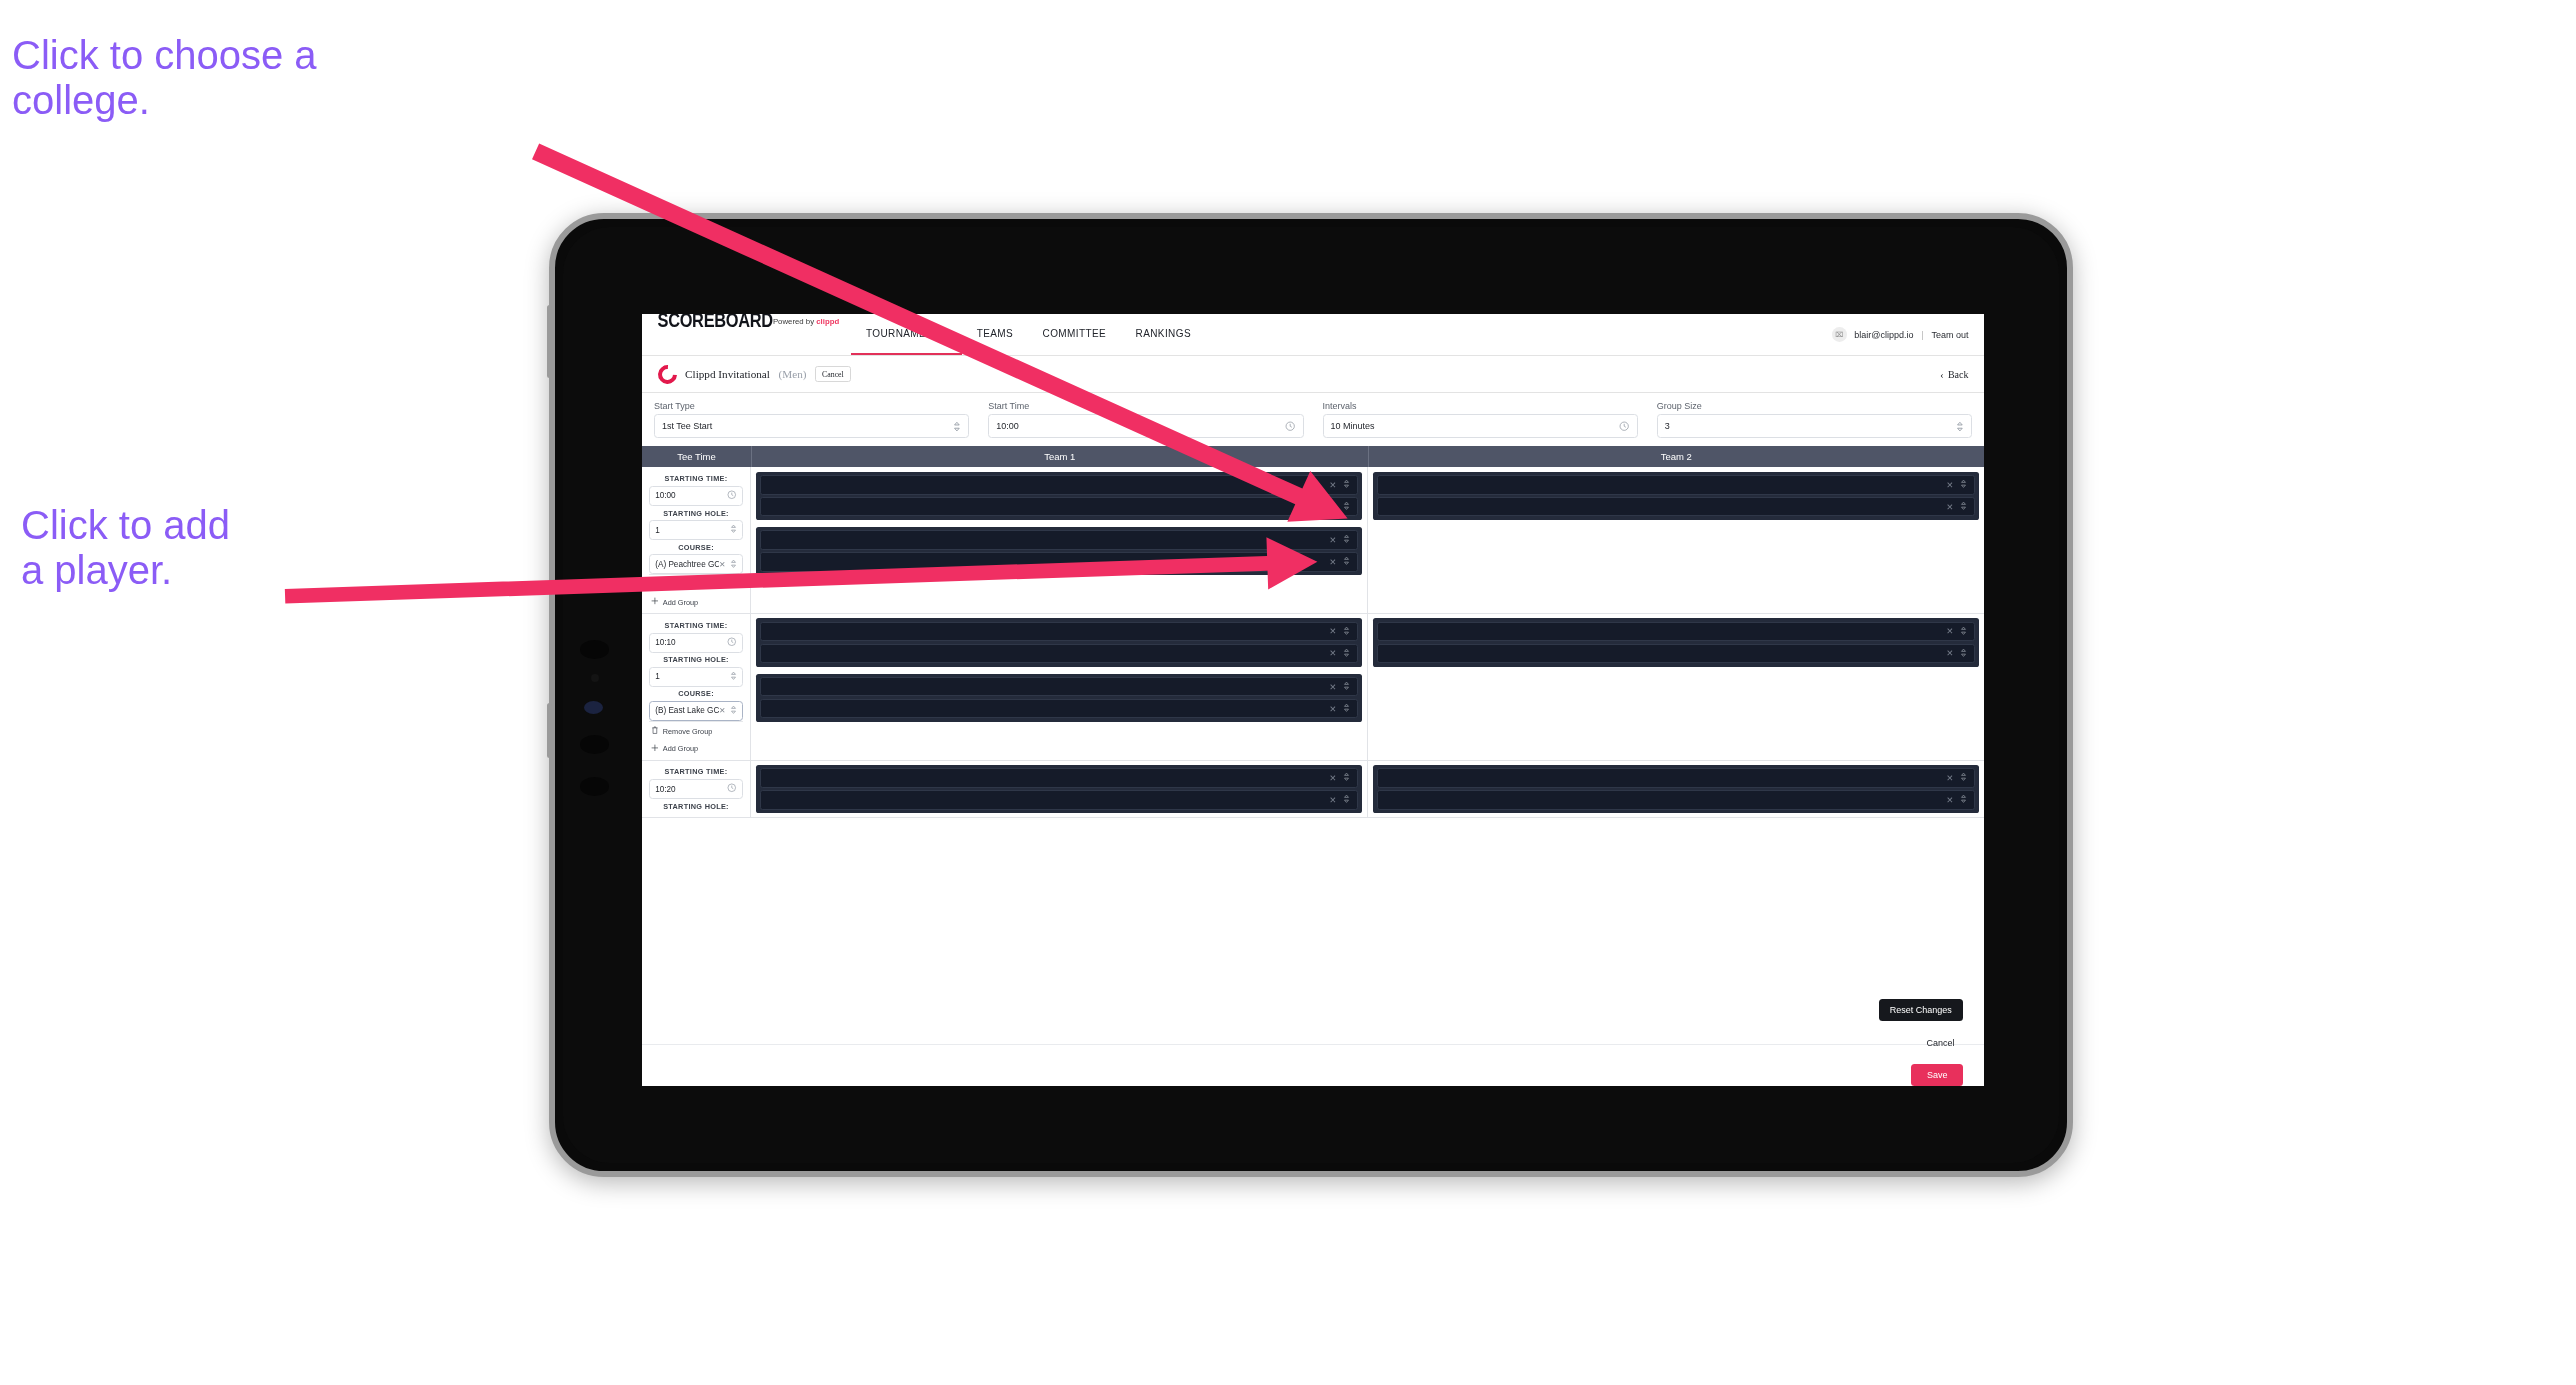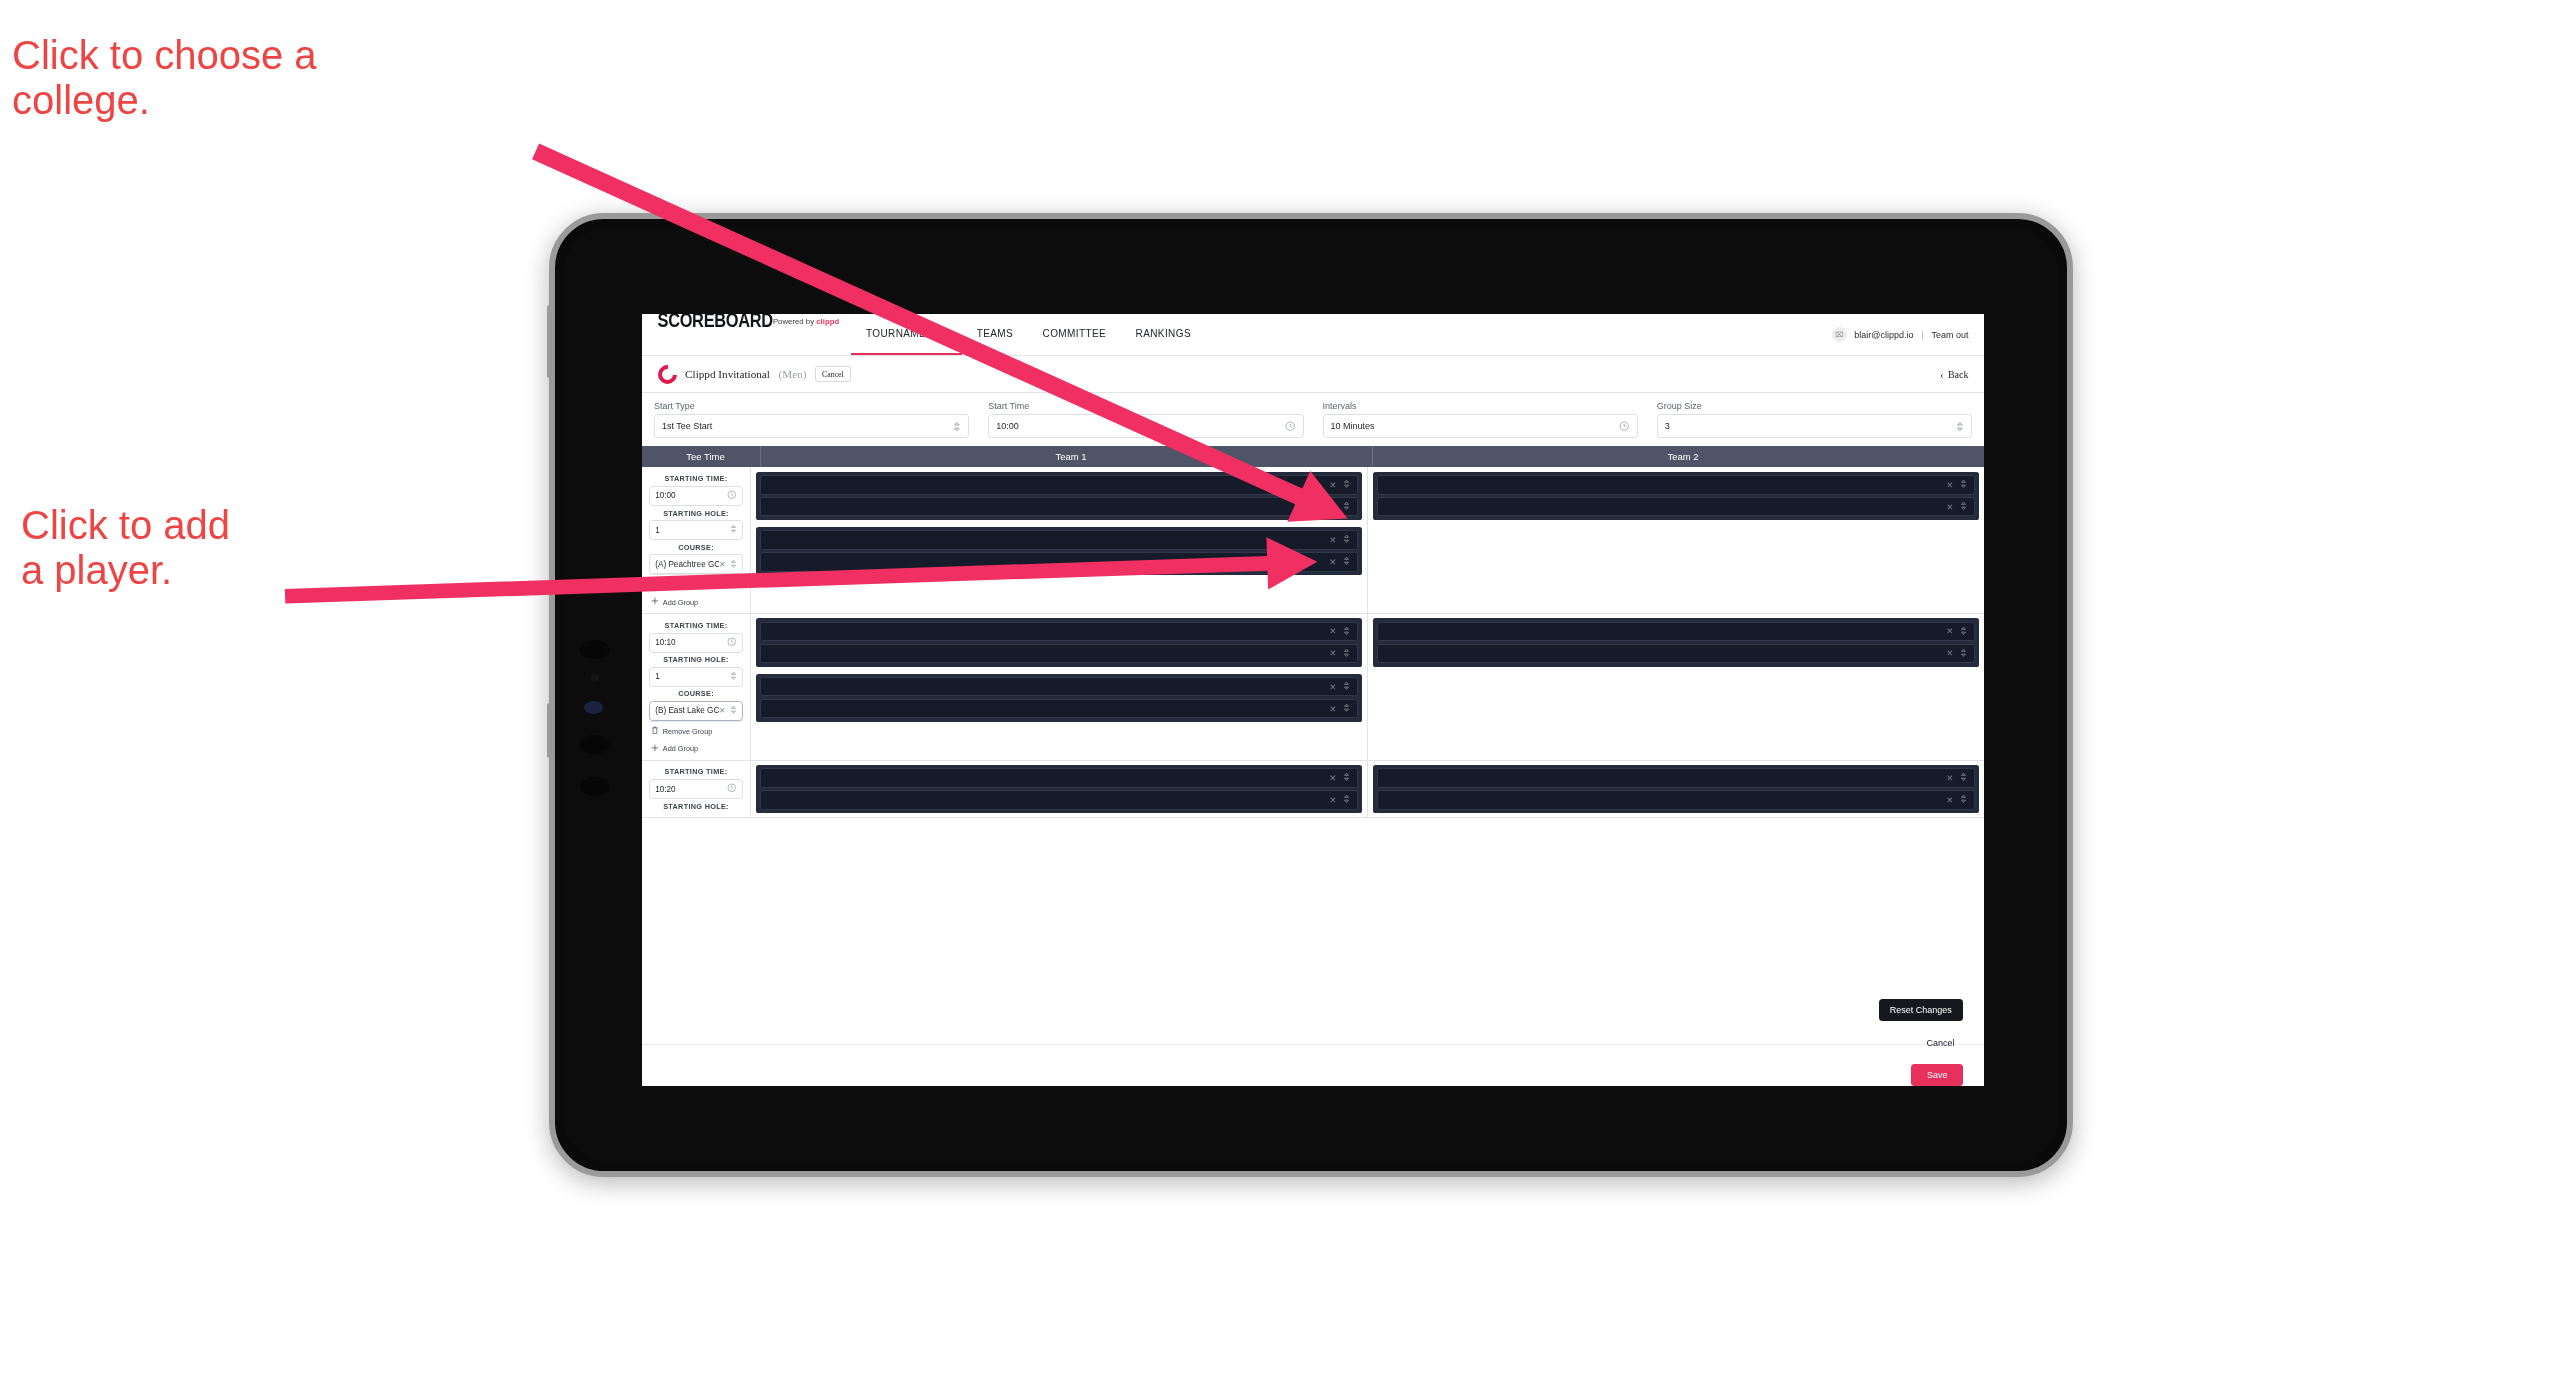--- a/index.html
+++ b/index.html
@@ -3,21 +3,21 @@
 <meta charset="utf-8">
 <style>
   html,body{margin:0;padding:0;}
   body{
     width:2576px;height:1386px;background:#ffffff;overflow:hidden;
     font-family:"Liberation Sans",sans-serif;position:relative;
   }
 
   
   .annot{
-    position:absolute;color:#ef4444;font-size:40px;line-height:1.12;
+    position:absolute;color:#8b5cf6;font-size:40px;line-height:1.12;
     font-family:"Liberation Sans",sans-serif;white-space:pre-line;
   }
   #annot-college{left:12px;top:33px;width:518px;}
   #annot-player{left:21px;top:503px;width:406px;}
 
   .arrow-layer{position:absolute;left:0;top:0;width:2576px;height:1386px;
     pointer-events:none;z-index:60;}
 
   
   .tablet{
@@ -88,21 +88,21 @@
   .field label{font-size:9px;color:#5d636d;}
   .ctl{height:21.6px;border:0.9px solid #dcdfe4;border-radius:3.5px;background:#fff;
     display:flex;align-items:center;padding:0 7px;font-size:9px;
     color:#1f2228;cursor:pointer;}
   .ctl .val{flex:1;white-space:nowrap;overflow:hidden;}
   .ico{color:#9097a1;font-size:9.5px;display:flex;align-items:center;}
 
   
   .thead{display:flex;background:#4f5567;color:#fff;height:21px;
     align-items:stretch;font-size:9.5px;}
-  .th{display:flex;align-items:center;justify-content:center;padding-left:9px;}
+  .th{display:flex;align-items:center;justify-content:center;}
   .th.tee{width:109px;border-right:0.9px solid #6b7182;}
   .th.t1{flex:1;border-right:0.9px solid #6b7182;}
   .th.t2{flex:1;}
 
   .tbody{height:auto;}
   .grp{display:flex;border-bottom:0.9px solid #e1e3e7;align-items:stretch;}
   .tee-col{width:109px;border-right:0.9px solid #e1e3e7;padding:4.3px 7px 3.5px;
     box-sizing:border-box;background:#fff;}
   .tee-lbl{font-size:7.3px;font-weight:bold;color:#3d424b;text-align:center;
     letter-spacing:0.3px;margin:2.6px 0 2.6px;}

